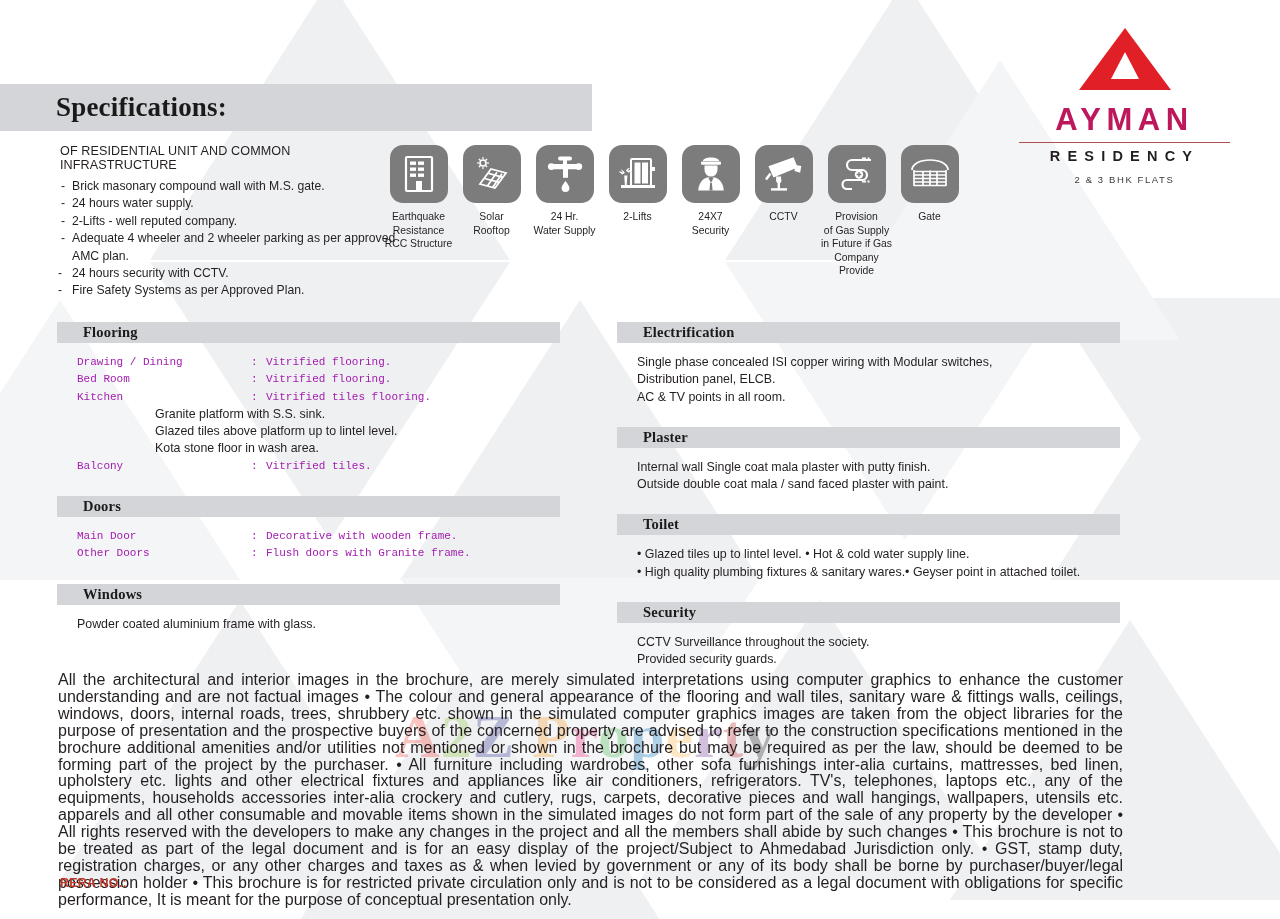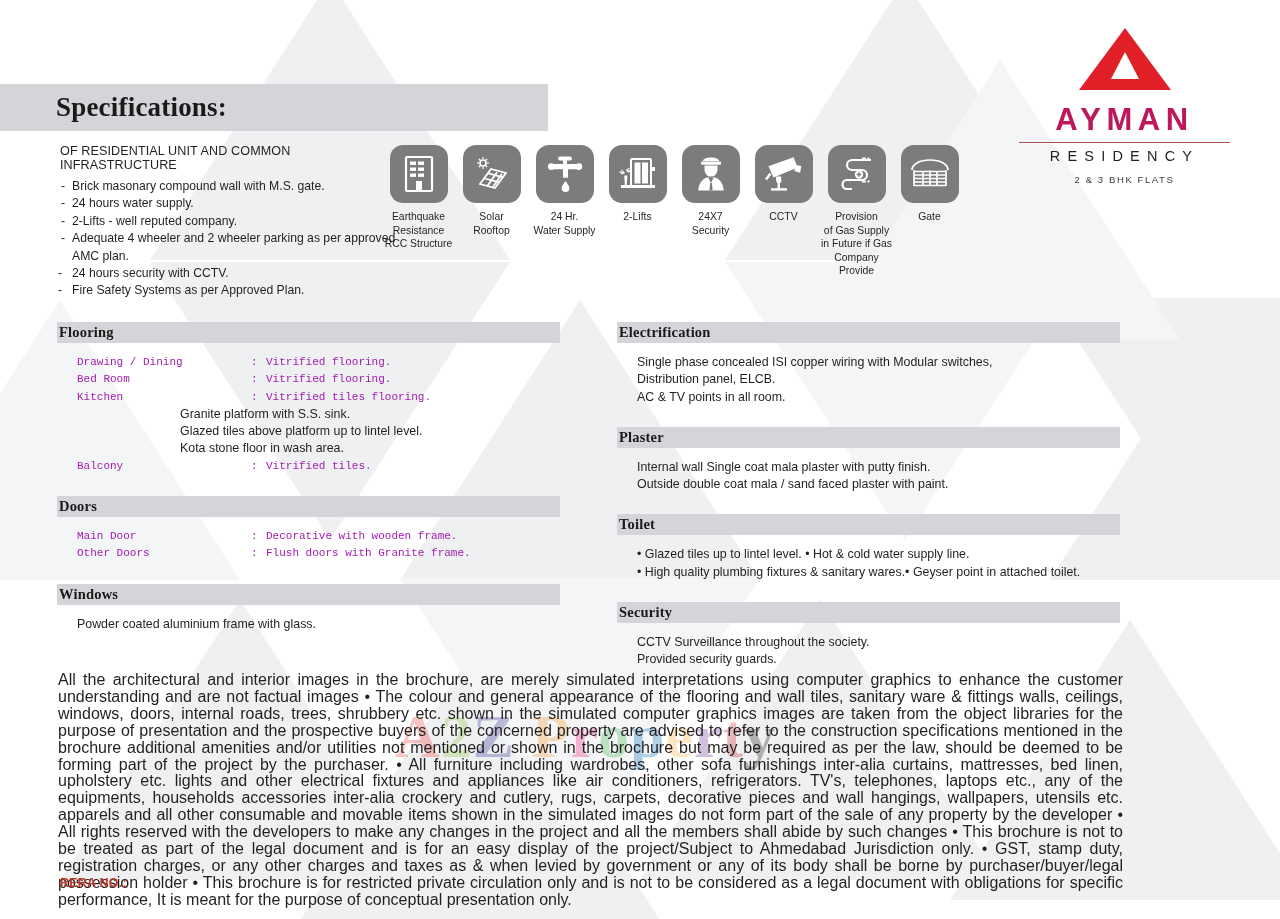--- a/index.html
+++ b/index.html
@@ -41,21 +41,21 @@
   .watermark span:nth-child(9){ color:#fbb03b; }
   .watermark span:nth-child(10){ color:#662d91; }
   .watermark span:nth-child(11){ color:#c1272d; }
 
   .page { position: relative; z-index: 2; width: 1280px; height: 919px; }
 
   
   .spec-banner {
     position: absolute;
     left: 0; top: 84px;
-    width: 548px; height: 47px;
+    width: 592px; height: 47px;
     background: #d3d5d8;
     display: flex; align-items: center;
   }
   .spec-banner-title {
     font-family: "Liberation Serif", serif;
     font-weight: bold;
     font-size: 27px;
     color: #1a1a1a;
     margin-left: 56px;
     letter-spacing: 0.2px;
@@ -65,21 +65,21 @@
   .logo { position: absolute; right: 48px; top: 26px; width: 215px; text-align: center; }
   .logo-mark { display:block; margin: 0 auto 8px; }
   .logo-name {
     font-size: 31px; letter-spacing: 5.5px;
     font-weight: 600; color: #be185d; line-height: 1;
     font-family: "Liberation Sans", sans-serif;
   }
   .logo-rule { height: 1px; background: #b05055; margin: 7px 2px 6px; }
   .logo-sub {
     font-size: 14.5px; letter-spacing: 7.2px; color: #231f20;
-    font-weight: 400; line-height: 1;
+    font-weight: 700; line-height: 1;
   }
   .logo-tag {
     font-size: 9.5px; letter-spacing: 1.6px; color: #3a3a3a;
     margin-top: 10px; font-weight: 400;
   }
 
   
   .intro { position: absolute; left: 60px; top: 144px; width: 345px; }
   .intro-title { font-size: 12.6px; color: #231f20; letter-spacing: 0.1px; margin-bottom: 6px; }
   .intro ul { list-style: none; }
@@ -101,32 +101,32 @@
   .amenity-label { font-size: 10.4px; line-height: 13.5px; color: #231f20; white-space: pre-line; }
 
   
   .col { position: absolute; width: 503px; }
   .col-left  { left: 57px;  top: 322px; }
   .col-right { left: 617px; top: 322px; }
 
   .sec-head {
     background: #d3d5d8; height: 21px;
     display: flex; align-items: center;
-    padding-left: 2px;
+    padding-left: 26px;
     font-family: "Liberation Serif", serif;
     font-weight: bold; font-size: 14.5px; color: #1a1a1a;
     letter-spacing: 0.2px;
   }
   .sec-body { padding: 11px 0 0 20px; }
 
   .kv { display: flex; font-size: 11px; line-height: 17.3px; color: #a21caf; font-family: Liberation Mono, monospace; }
   .kv .k { width: 174px; flex: none; }
   .kv .sep { width: 15px; flex: none; }
   .kv .v { flex: 1; }
-  .kv-cont { margin-left: 103px; font-size: 12.4px; line-height: 17.3px; color: #231f20; }
+  .kv-cont { margin-left: 78px; font-size: 12.4px; line-height: 17.3px; color: #231f20; }
 
   .plain { font-size: 12.4px; line-height: 17.3px; color: #231f20; }
 
   .gap-flooring { height: 21px; }
   .gap-doors { height: 21px; }
 
   
   .disclaimer {
     position: absolute; left: 58px; top: 672px; width: 1065px;
     font-size: 16px; line-height: 16.9px;

